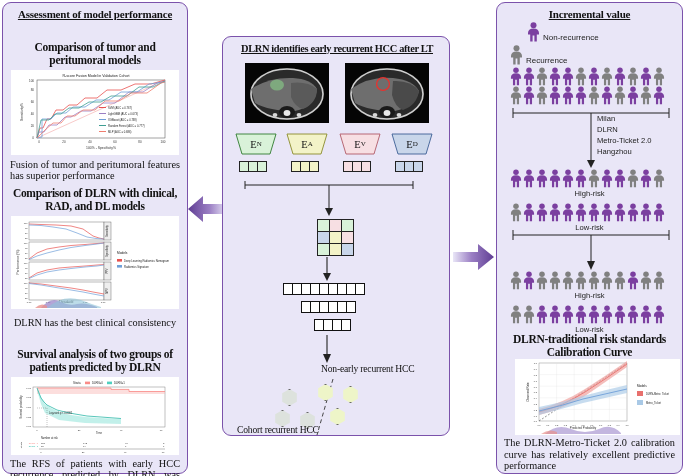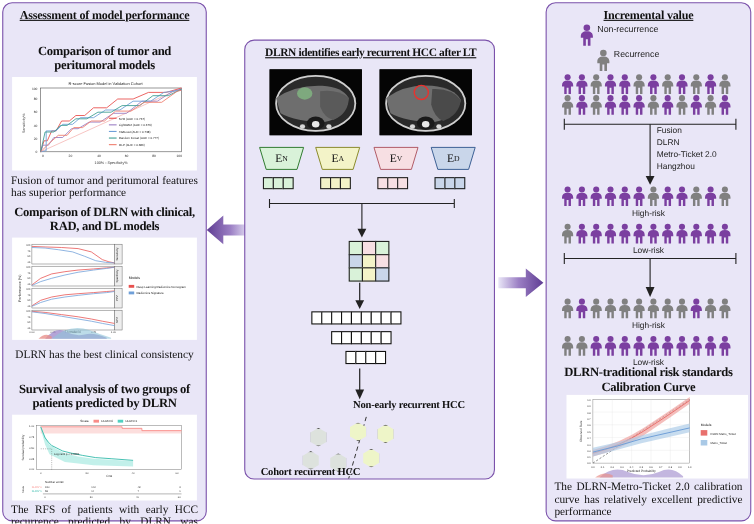--- a/index.html
+++ b/index.html
@@ -64,25 +64,25 @@
     grid-template-columns: repeat(3, 12px); grid-template-rows: repeat(3, 12px); }
   .matrix i { border: 1px solid #222; margin: -0.5px; display: block; }
   .fcbar { position: absolute; display: flex; }
   .fcbar i { display: block; width: 10px; height: 12px; border: 1px solid #111;
     background: #fff; margin-right: -1px; }
   .hexdot {
     position: absolute; width: 17px; height: 17px;
     clip-path: polygon(50% 0%, 93% 25%, 93% 75%, 50% 100%, 7% 75%, 7% 25%);
     border: 0;
   }
-  .midlbl { position: absolute; font-weight: bold; font-size: 9.6px; color: #111; letter-spacing: -.2px; }
+  .midlbl { position: absolute; font-weight: normal; font-size: 9.6px; color: #111; letter-spacing: -.2px; }
 
   
   .people { position: absolute; display: flex; gap: 1px; }
-  .legend-row { position: absolute; display: flex; align-items: flex-start; gap: 3px; }
+  .legend-row { position: absolute; display: flex; align-items: flex-end; gap: 3px; }
   .legend-row span { font-family: "Liberation Sans", sans-serif; font-size: 8px; color: #222; }
   .risklbl {
     position: absolute; text-align: center;
     font-family: "Liberation Sans", sans-serif; font-size: 7.6px; color: #222;
   }
   .critlist { position: absolute; font-family: "Liberation Sans", sans-serif;
     font-size: 7.6px; color: #222; line-height: 1.45; }
 
   .bracket { position: absolute; }
   .arrow-v { position: absolute; }
@@ -466,21 +466,21 @@
   <div class="panel" id="panel-right">
     <div class="hdr-underline" style="margin-top:5px">Incremental value</div>
 
     <div class="legend-row" style="left:30px;top:19px">
       <svg width="13" height="20" viewBox="0 0 13 20">
         <circle cx="6.5" cy="3.2" r="3" fill="#7b3fa0"></circle>
         <path d="M6.5,6.4 C2.8,6.4 1,8.2 1,11 L1,12.4 L3.2,12.4 L3.2,19.6 L5.6,19.6 L5.6,13.6 L7.4,13.6 L7.4,19.6 L9.8,19.6 L9.8,12.4 L12,12.4 L12,11 C12,8.2 10.2,6.4 6.5,6.4 Z" fill="#7b3fa0"></path>
       </svg>
       <span>Non-recurrence</span>
     </div>
-    <div class="legend-row" style="left:45px;top:42px">
+    <div class="legend-row" style="left:13px;top:42px">
       <svg width="13" height="20" viewBox="0 0 13 20">
         <circle cx="6.5" cy="3.2" r="3" fill="#808080"></circle>
         <path d="M6.5,6.4 C2.8,6.4 1,8.2 1,11 L1,12.4 L3.2,12.4 L3.2,19.6 L5.6,19.6 L5.6,13.6 L7.4,13.6 L7.4,19.6 L9.8,19.6 L9.8,12.4 L12,12.4 L12,11 C12,8.2 10.2,6.4 6.5,6.4 Z" fill="#808080"></path>
       </svg>
       <span>Recurrence</span>
     </div>
 
     <div class="people" id="row-cohort-1" style="left:13px;top:64px">
         <svg width="12" height="19" viewBox="0 0 13 20">
           <circle cx="6.5" cy="3.2" r="3" fill="#7b3fa0"></circle>
@@ -583,21 +583,21 @@
       </div>
 
     <div class="bracket" style="left:14px;top:104px">
       <svg width="160" height="62" viewBox="0 0 160 62">
         <path d="M2,1 L2,11 M2,6 L158,6 M158,1 L158,11" stroke="#222" stroke-width="1" fill="none"></path>
         <path d="M80,6 L80,55" stroke="#222" stroke-width="1" fill="none"></path>
         <path d="M80,61 L76,53 L84,53 Z" fill="#222"></path>
       </svg>
     </div>
     <div class="critlist" style="left:100px;top:110px">
-      <div>Fusion</div>
+      <div>Milan</div>
       <div>DLRN</div>
       <div>Metro-Ticket 2.0</div>
       <div>Hangzhou</div>
     </div>
 
     <div class="people" id="row-risk-1" style="left:13px;top:166px">
         <svg width="12" height="19" viewBox="0 0 13 20">
           <circle cx="6.5" cy="3.2" r="3" fill="#7b3fa0"></circle>
           <path d="M6.5,6.4 C2.8,6.4 1,8.2 1,11 L1,12.4 L3.2,12.4 L3.2,19.6 L5.6,19.6 L5.6,13.6 L7.4,13.6 L7.4,19.6 L9.8,19.6 L9.8,12.4 L12,12.4 L12,11 C12,8.2 10.2,6.4 6.5,6.4 Z" fill="#7b3fa0"></path>
         </svg>

